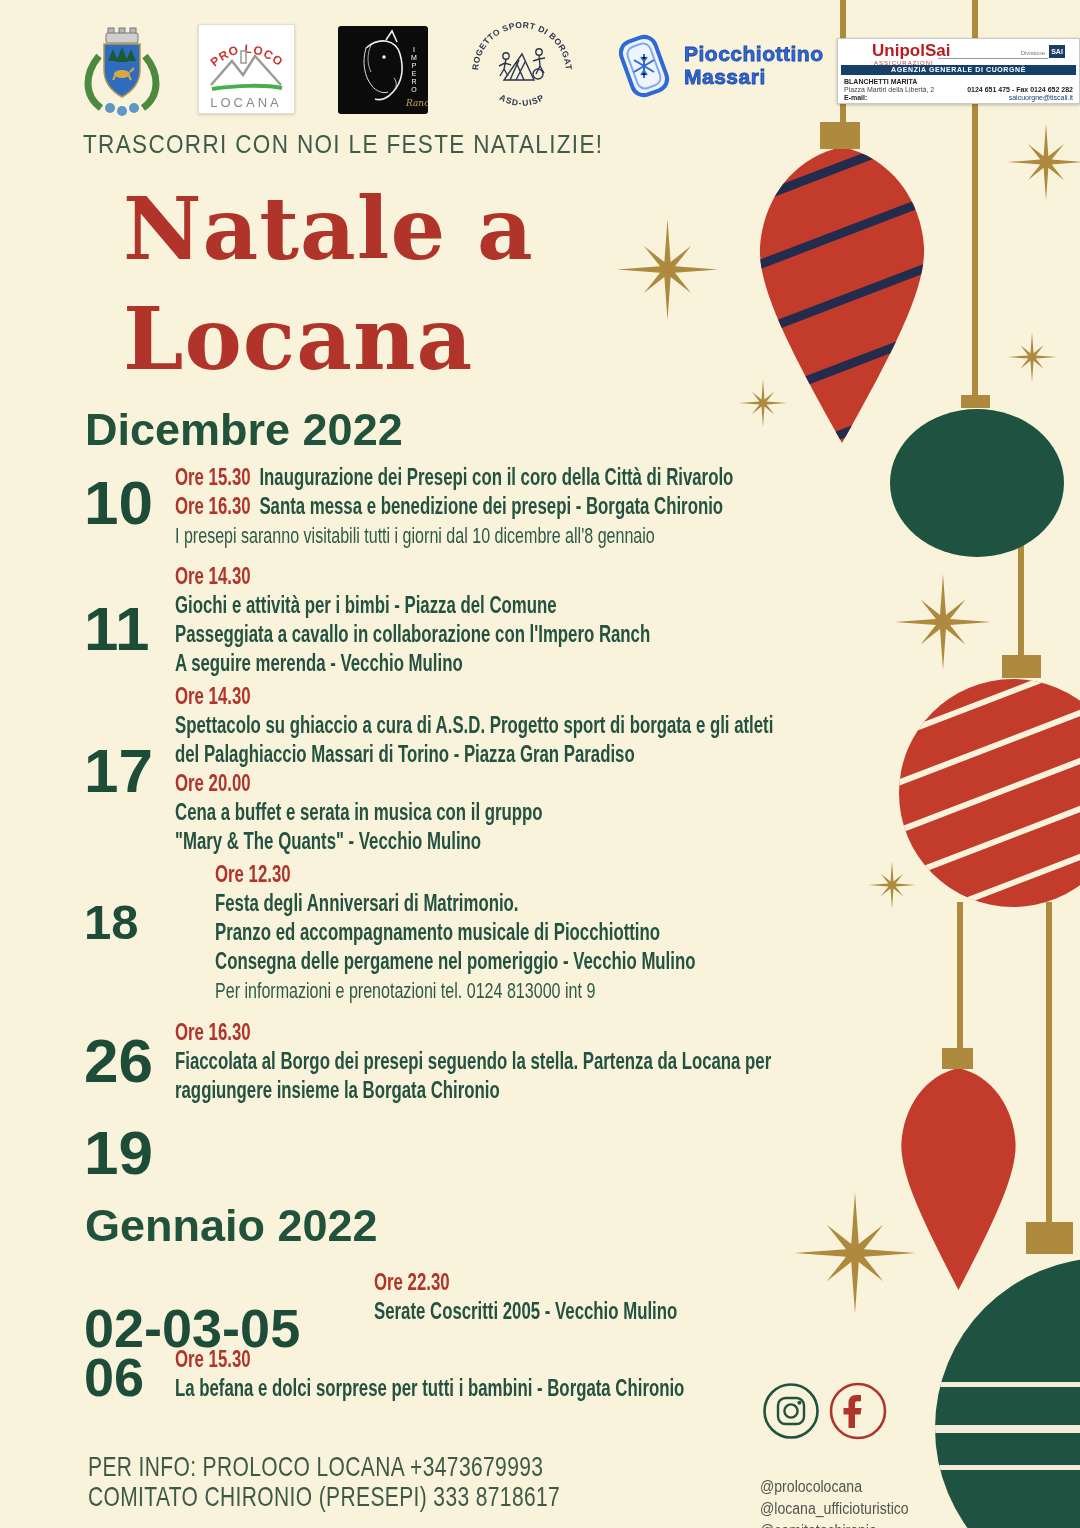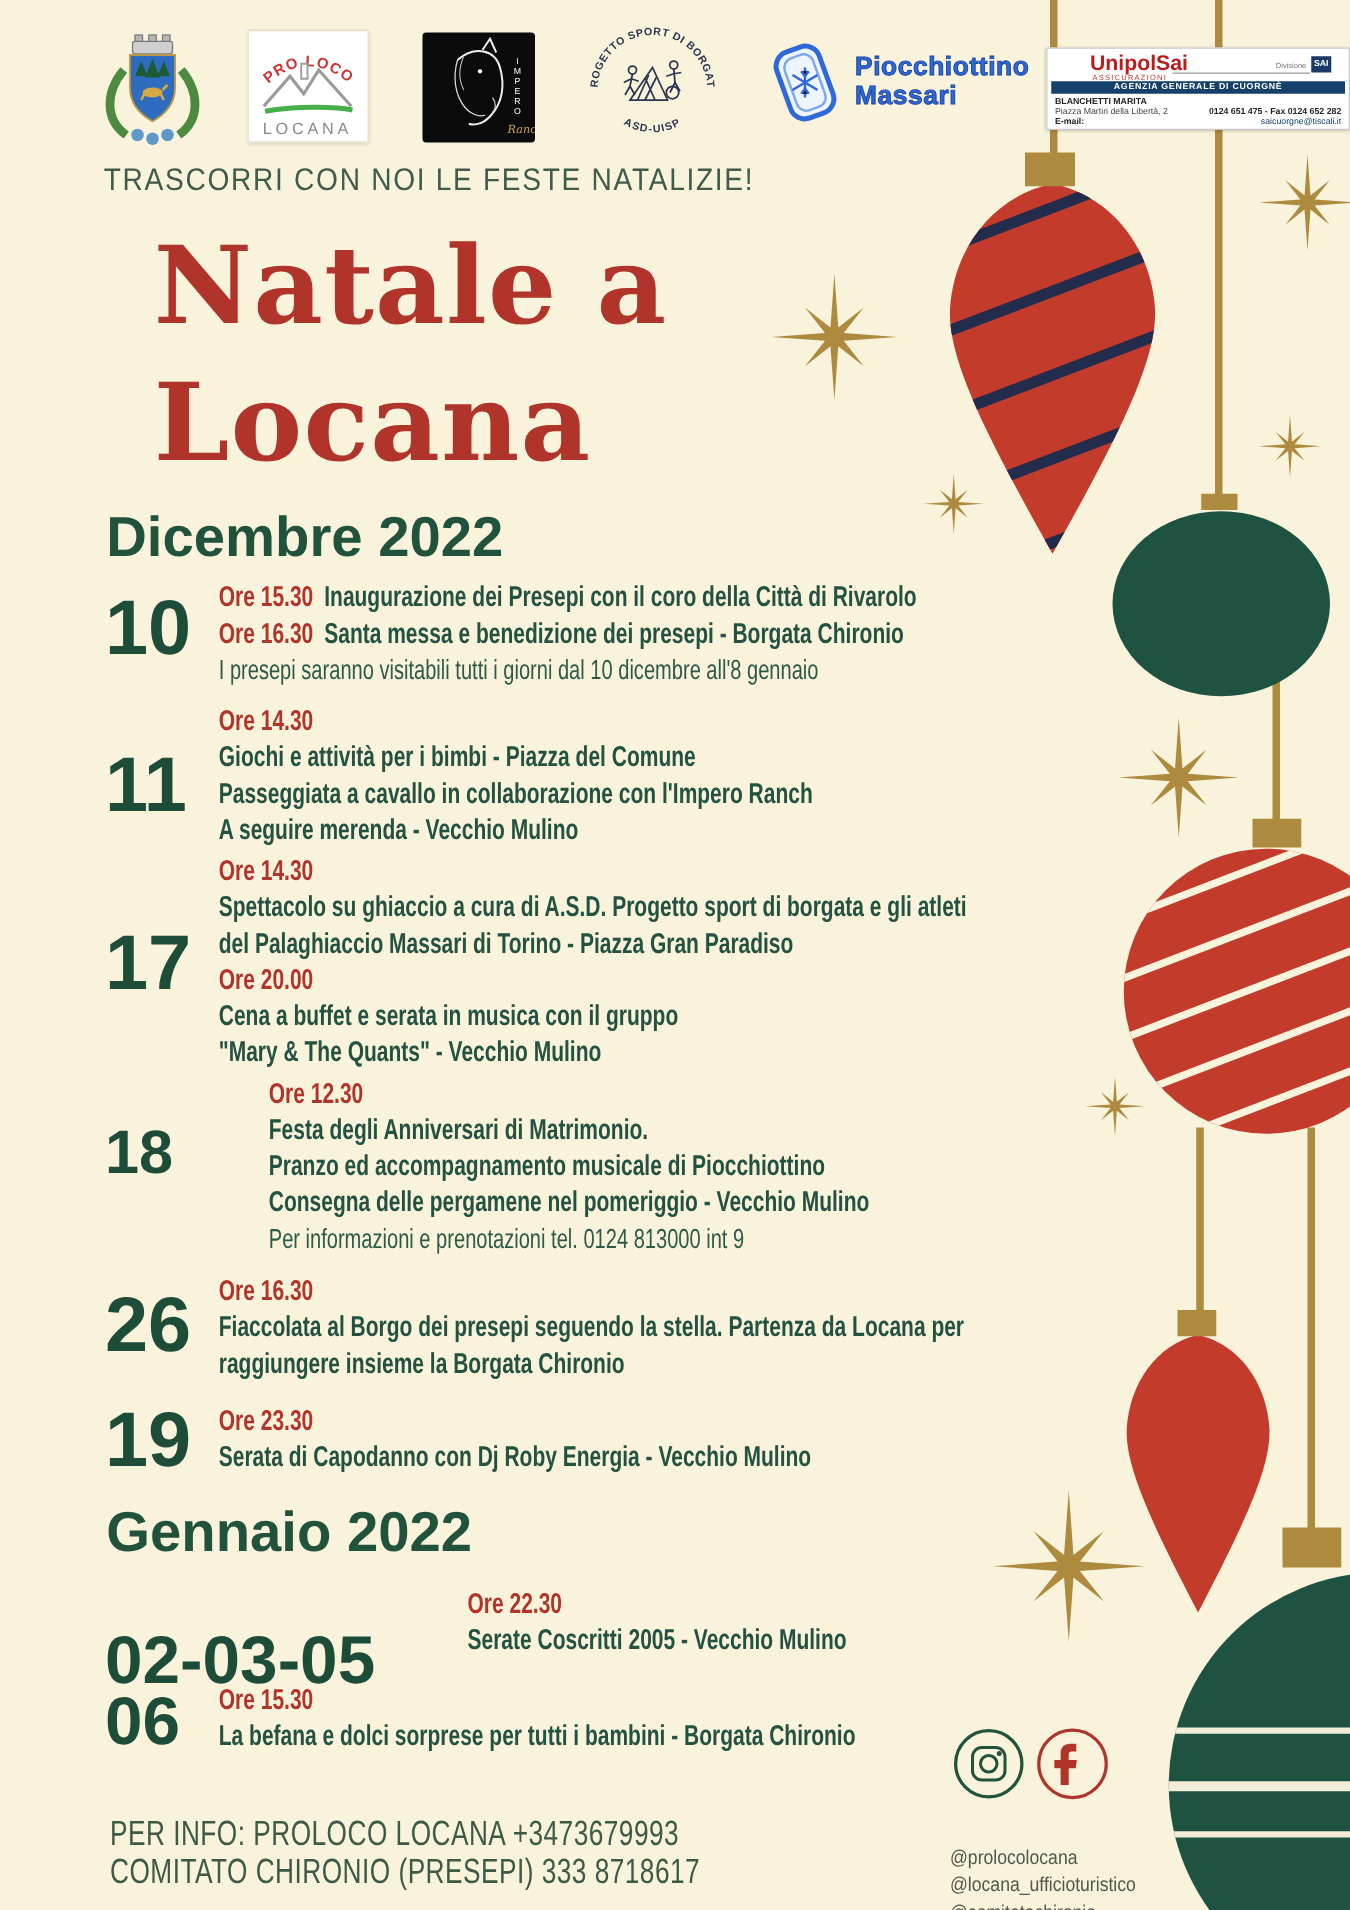--- a/index.html
+++ b/index.html
@@ -276,24 +276,20 @@
           <div class="ev-line"><span class="t-bold">Consegna delle pergamene nel pomeriggio - Vecchio Mulino</span></div>
           <div class="ev-line"><span class="t-norm">Per informazioni e prenotazioni tel. 0124 813000 int 9</span></div>
         </div>
         <div class="ev-date" style="left: 84px; top: 1030px; font-size: 62px;">26</div>
         <div class="ev-content" style="left: 175px; top: 1018px;">
           <div class="ev-line"><span class="t-time">Ore 16.30</span></div>
           <div class="ev-line"><span class="t-bold">Fiaccolata al Borgo dei presepi seguendo la stella. Partenza da Locana per</span></div>
           <div class="ev-line"><span class="t-bold">raggiungere insieme la Borgata Chironio</span></div>
         </div>
         <div class="ev-date" style="left: 84px; top: 1122px; font-size: 62px;">19</div>
-        <div class="ev-content" style="left: 175px; top: 1122px;">
-          <div class="ev-line"><span class="t-time">Ore 23.30</span></div>
-          <div class="ev-line"><span class="t-bold">Serata di Capodanno con Dj Roby Energia - Vecchio Mulino</span></div>
-        </div>
         <div class="sec-h" style="left: 85px; top: 1200px;">Gennaio 2022</div>
         <div class="ev-date" style="left: 84px; top: 1280px; font-size: 54px; margin-top: 21px;">02-03-05</div>
         <div class="ev-content" style="left: 330px; top: 1268px; margin-left: 44px;">
           <div class="ev-line"><span class="t-time">Ore 22.30</span></div>
           <div class="ev-line"><span class="t-bold">Serate Coscritti 2005 - Vecchio Mulino</span></div>
         </div>
         <div class="ev-date" style="left: 84px; top: 1350px; font-size: 54px;">06</div>
         <div class="ev-content" style="left: 175px; top: 1345px;">
           <div class="ev-line"><span class="t-time">Ore 15.30</span></div>
           <div class="ev-line"><span class="t-bold">La befana e dolci sorprese per tutti i bambini - Borgata Chironio</span></div>

